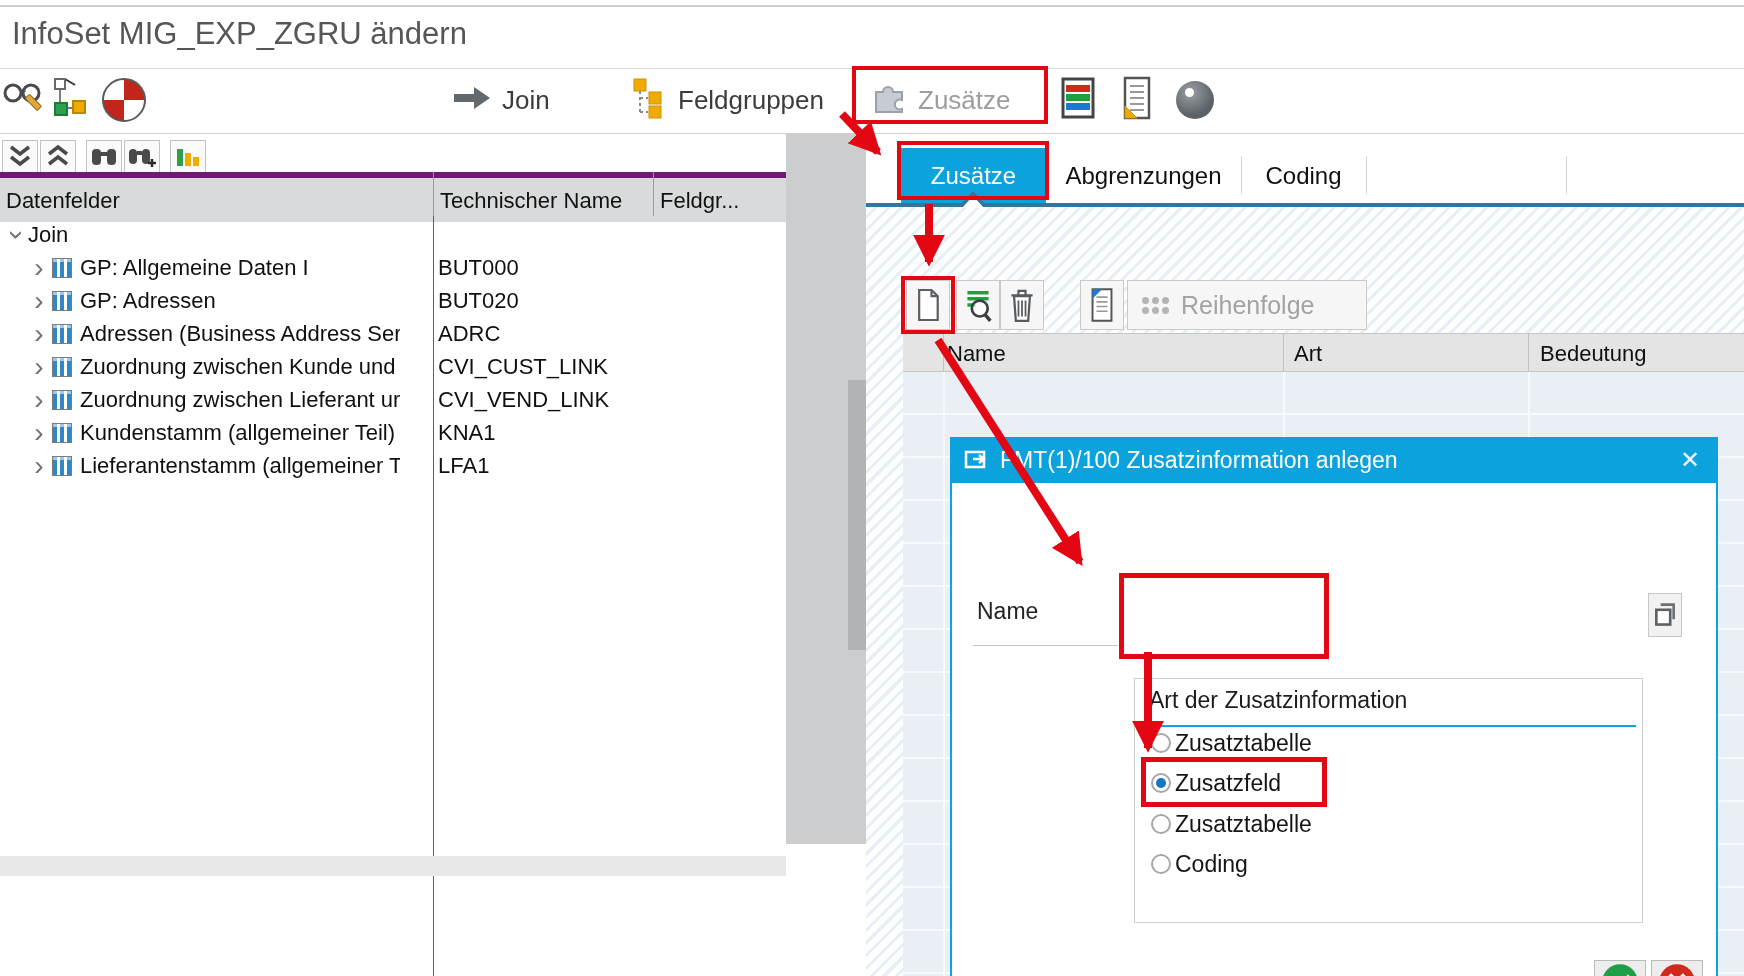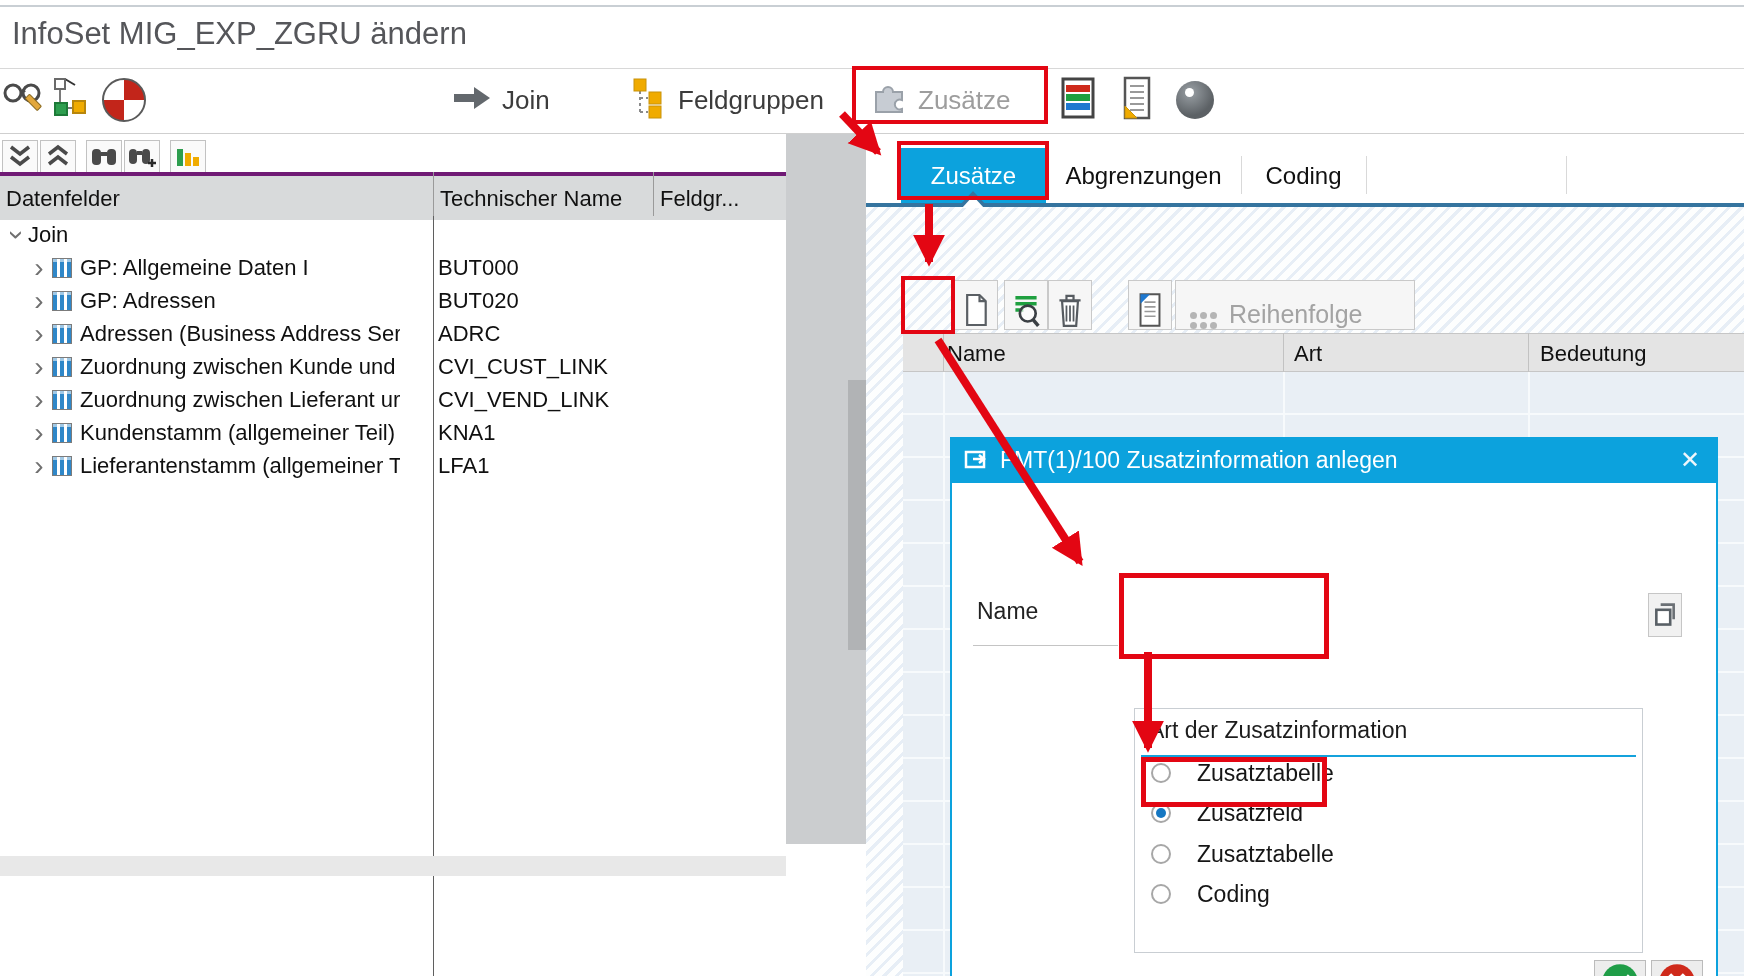--- a/index.html
+++ b/index.html
@@ -15,21 +15,21 @@
   .tb-label{font-size:26px;color:#3c3c3c;white-space:nowrap;}
   .tb-label.dim{color:#9d9d9d;}
   .pie{width:40px;height:40px;border-radius:50%;border:2px solid #5a5a5a;
        background:conic-gradient(#c2251a 0 25%,#fff 25% 50%,#c2251a 50% 75%,#fff 75%);}
   .sphere{width:38px;height:38px;border-radius:50%;background:radial-gradient(circle at 38% 30%,#9aa0a5,#5c6165 65%);position:relative;}
   .sphere::after{content:"";position:absolute;left:9px;top:7px;width:9px;height:9px;border-radius:50%;background:#fff;}
 
   
   .lp-iconbtn{position:absolute;top:140px;width:36px;height:34px;background:#fafafa;border:1px solid #c2c2c2;
               display:flex;align-items:center;justify-content:center;box-sizing:border-box;}
-  .lp-header{left:0;top:172px;width:786px;height:44px;background:#d8dadb;border-top:4px solid #701a75;}
+  .lp-header{left:0;top:172px;width:786px;height:44px;background:#d8dadb;border-top:6px solid #701a75;}
   .lp-h-text{position:absolute;top:10px;font-size:22px;color:#111;}
   .col-div{position:absolute;top:172px;height:44px;width:1px;background:#9a9a9a;}
   .main-col-line{left:433px;top:216px;width:1px;height:760px;background:#5f5f5f;position:absolute;}
   .trow{position:absolute;left:0;width:786px;height:33px;display:flex;align-items:center;font-size:22px;color:#101010;}
   .texp{width:22px;color:#707070;font-size:28px;line-height:20px;text-align:center;}
   .texp.open{transform:rotate(90deg);}
   .tbl-icon{width:20px;height:20px;margin-left:20px;margin-right:8px;border:1px solid #7b7b7b;box-sizing:border-box;
             background:repeating-linear-gradient(90deg,#2f87c8 0 4px,#fff 4px 7px);
             box-shadow:inset 0 3px 0 rgba(255,255,255,.55);}
   .tname{white-space:nowrap;overflow:hidden;max-width:320px;display:inline-block;}
@@ -46,21 +46,21 @@
   .tab.active{background:var(--accent);color:#fff;}
   .tab-sep{position:absolute;top:156px;height:38px;width:1px;background:#d9d9d9;}
   .blue-line{left:866px;top:203px;width:878px;height:4px;background:var(--underline);}
   .notch{left:958px;top:191px;width:0;height:0;border-left:15px solid transparent;border-right:15px solid transparent;
          border-bottom:16px solid var(--underline);position:absolute;}
   .notch::after{content:"";position:absolute;left:-11px;top:5px;border-left:11px solid transparent;
                 border-right:11px solid transparent;border-bottom:12px solid #fff;}
   .content-hatch{left:866px;top:207px;width:878px;height:769px;
                  background:repeating-linear-gradient(135deg,#fdfefe 0 6px,#e7eef6 6px 9px);}
   .ct-btn{position:absolute;top:280px;height:50px;background:#f6f6f6;border:1px solid #c9c9c9;box-sizing:border-box;
-          display:flex;align-items:flex-end;justify-content:center;margin-left:48px;}
+          display:flex;align-items:center;justify-content:center;}
   .reihen{left:1127px;width:240px;gap:12px;justify-content:flex-start;padding-left:14px;}
   .reihen .lbl{font-size:25px;color:#a3a3a3;}
   .abacus{display:flex;flex-direction:column;gap:3px;}
   .abacus div{display:flex;gap:3px;}
   .abacus span{width:7px;height:7px;border-radius:50%;background:#b5b5b5;display:inline-block;}
   .grid-header{left:903px;top:333px;width:841px;height:39px;background:#e4e4e4;border-top:1px solid #c6c6c6;border-bottom:1px solid #c6c6c6;box-sizing:border-box;}
   .gh-text{position:absolute;top:8px;font-size:22px;color:#101010;}
   .gh-div{position:absolute;top:333px;height:39px;width:1px;background:#c2c2c2;}
   .grid-rows{left:903px;top:372px;width:841px;height:604px;
              background:repeating-linear-gradient(180deg,#e9eff5 0 41px,#f7fafc 41px 43px);}
@@ -73,24 +73,24 @@
              color:#eef6fb;font-size:24px;}
   .dlg-body{left:950px;top:483px;width:768px;height:493px;background:#fff;border-left:2px solid var(--accent);
             border-right:2px solid var(--accent);box-sizing:border-box;}
   .dlg-name-label{left:977px;top:598px;font-size:23px;color:#222;}
   .dlg-label-underline{left:973px;top:645px;width:145px;height:1px;background:#c4c4c4;}
   .dlg-input{left:1151px;top:592px;width:492px;height:46px;border:1px dotted #444;background:#fff;box-sizing:border-box;
              display:flex;align-items:center;padding-left:9px;font-family:"DejaVu Sans Mono",monospace;font-size:23px;color:#111;}
   .cursor{display:inline-block;width:5px;height:30px;background:#161616;margin-left:2px;}
   .copy-btn{left:1648px;top:593px;width:34px;height:44px;background:#f1f1f1;border:1px solid #c6c6c6;box-sizing:border-box;
             display:flex;align-items:center;justify-content:center;}
-  .groupbox{left:1134px;top:708px;width:509px;height:245px;border:1px solid #c9ced3;background:#fff;box-sizing:border-box;}
+  .groupbox{left:1134px;top:678px;width:509px;height:245px;border:1px solid #c9ced3;background:#fff;box-sizing:border-box;}
   .gb-title{position:absolute;left:14px;top:8px;font-size:23px;color:#1c1c1c;white-space:nowrap;}
   .gb-underline{position:absolute;left:6px;top:46px;width:495px;height:2px;background:var(--accent2);}
-  .radio-row{position:absolute;left:16px;height:30px;display:flex;align-items:center;gap:26px;font-size:23px;color:#151515;}
+  .radio-row{position:absolute;left:16px;height:30px;display:flex;align-items:center;gap:4px;font-size:23px;color:#151515;}
   .rcirc{width:20px;height:20px;border-radius:50%;border:2px solid #a7a7a7;background:#fff;box-sizing:border-box;position:relative;flex:0 0 auto;}
   .radio-row.selected .rcirc::after{content:"";position:absolute;left:3px;top:3px;width:10px;height:10px;border-radius:50%;background:var(--radio);}
   .dlg-okbtn{position:absolute;width:52px;height:50px;background:#ededed;border:1px solid #bbb;box-sizing:border-box;
              display:flex;align-items:flex-start;justify-content:center;}
 
   
   .ann{position:absolute;border:4px solid var(--red);box-sizing:border-box;z-index:30;}
   .ann.thick{border-width:5px;}
   #arrows{position:absolute;left:0;top:0;z-index:31;pointer-events:none;}
   #arrows path{stroke:var(--red);fill:none;}

